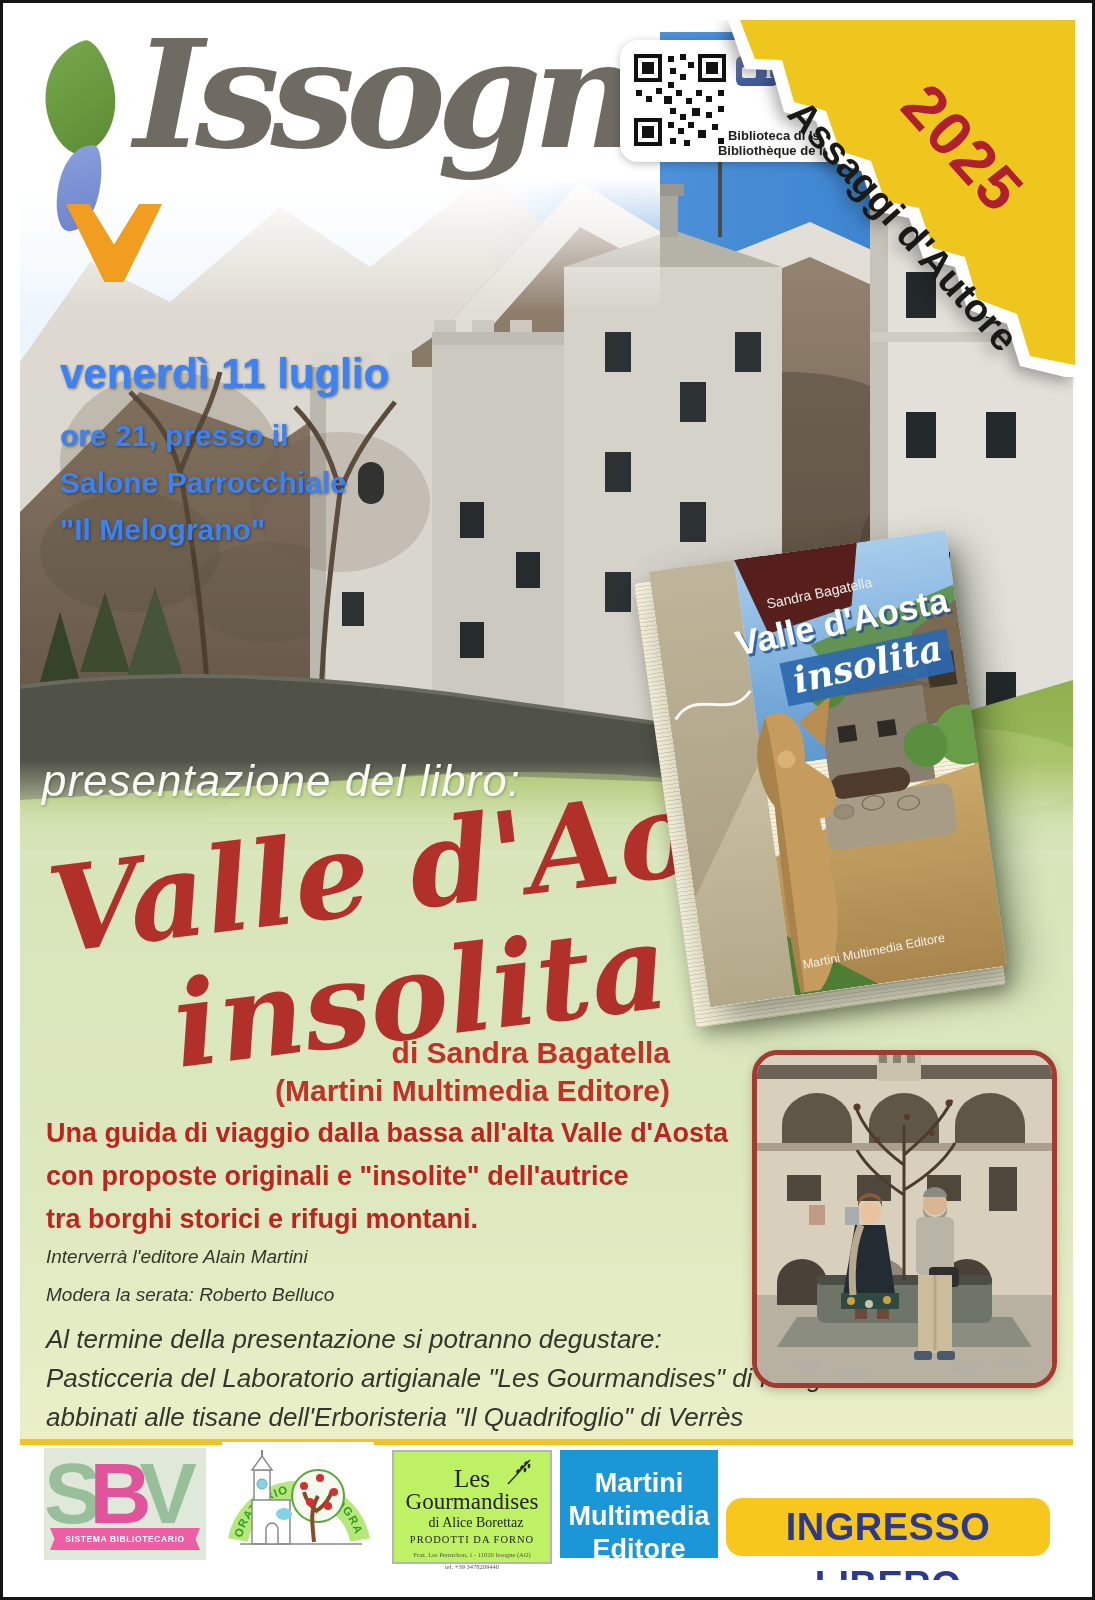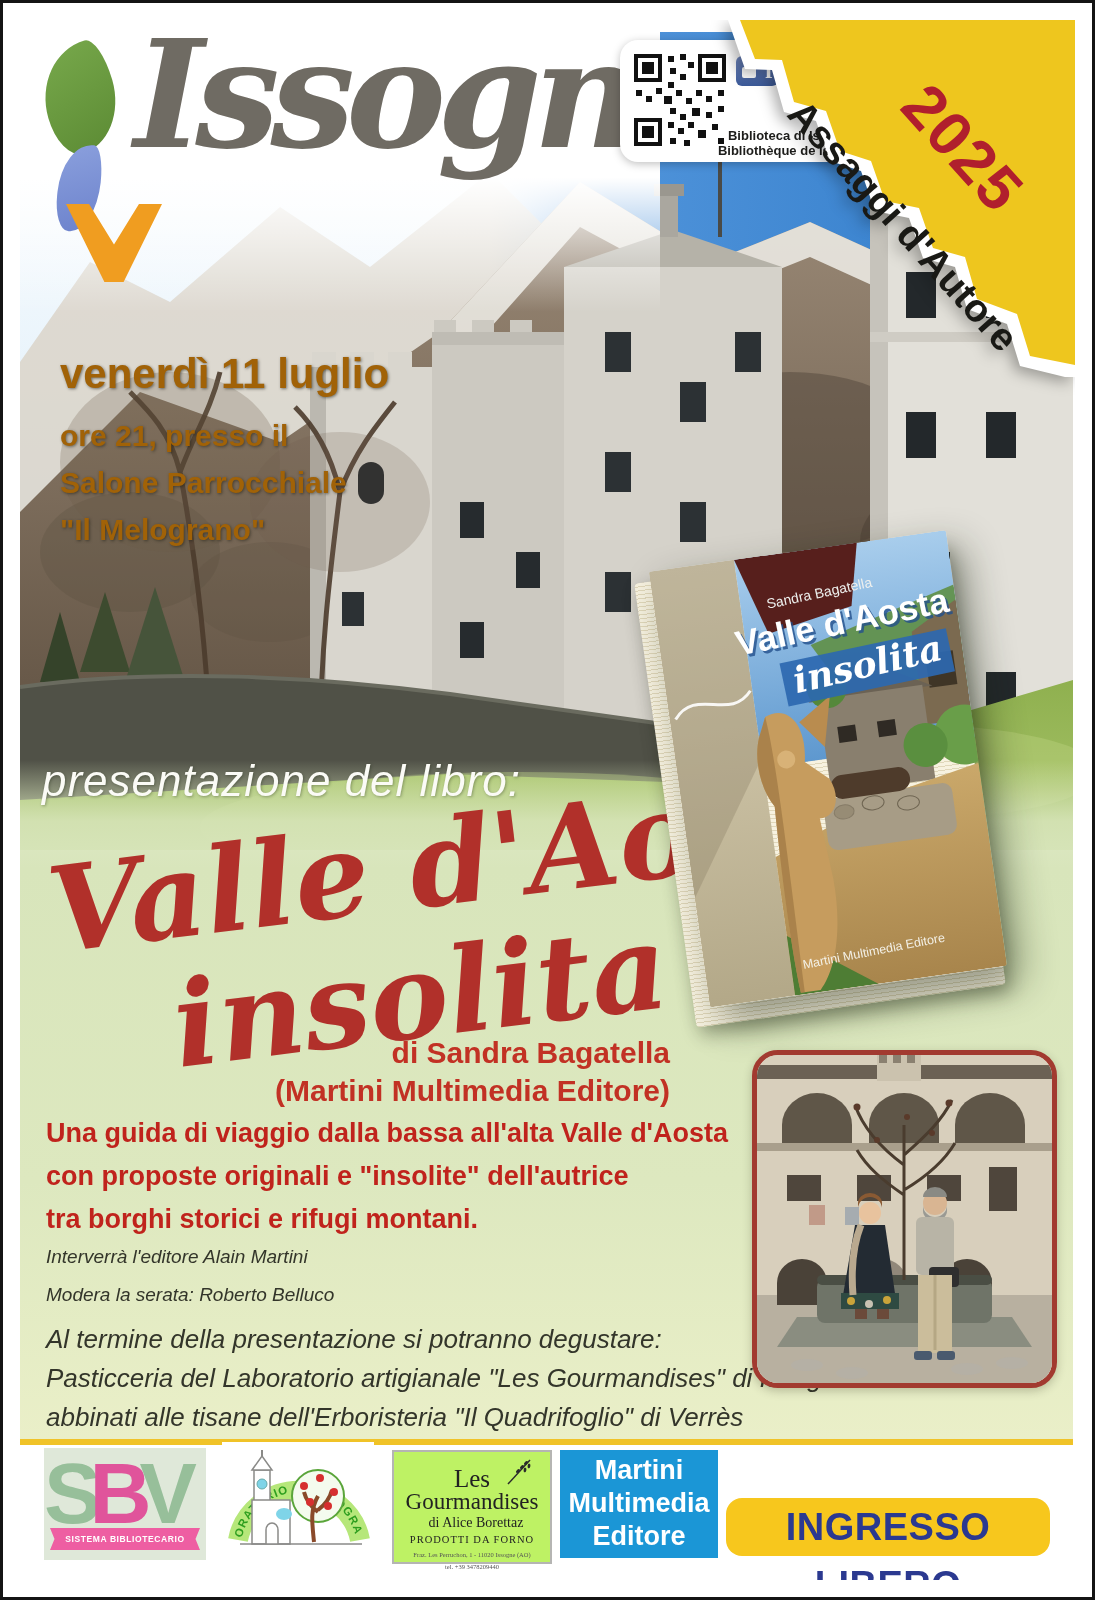--- a/index.html
+++ b/index.html
@@ -44,21 +44,21 @@
 
   
   .tear{position:absolute;right:0;top:0;width:430px;height:430px;z-index:6;filter:drop-shadow(-5px 5px 7px rgba(0,0,0,.30));}
   .tear svg{display:block;width:100%;height:100%;}
   .tear-year{position:absolute;left:318px;top:128px;transform:translate(-50%,-50%) rotate(48deg);
     font-size:62px;font-weight:bold;color:#b01f2d;letter-spacing:2px;white-space:nowrap;}
   .tear-title{position:absolute;left:258px;top:206px;transform:translate(-50%,-50%) rotate(48deg);
     font-size:39px;font-weight:bold;color:#191915;white-space:nowrap;}
 
   
-  .event{position:absolute;left:40px;top:330px;z-index:3;color:#a16207;
+  .event{position:absolute;left:40px;top:330px;z-index:3;color:#3b82f6;
     text-shadow:1px 1px 3px rgba(30,30,20,.55);}
   .event-date{font-size:42px;font-weight:bold;margin-bottom:14px;}
   .event-line{font-size:30px;font-weight:bold;line-height:47px;}
 
   
   .presenta{position:absolute;left:22px;top:736px;z-index:3;color:#fbfbf6;font-style:italic;
     font-size:44px;letter-spacing:1px;text-shadow:1px 1px 3px rgba(30,40,20,.35);text-align:right;}
   .big-title{position:absolute;z-index:3;color:#b1302a;font-family:"DejaVu Serif",serif;
     font-style:italic;font-weight:bold;white-space:nowrap;}
   .big-title-1{left:26px;top:770px;font-size:118px;transform:rotate(-7deg);}
@@ -109,21 +109,21 @@
   .oratorio{left:202px;top:1422px;width:152px;height:122px;background:#fff;}
   .gourmand{left:372px;top:1430px;width:156px;height:110px;background:#bef264;border:2px solid #b5b5b3;
     text-align:center;font-family:"Liberation Serif",serif;color:#222;}
   .g-les{font-size:25px;margin-top:16px;line-height:22px;}
   .g-name{font-size:23px;line-height:24px;}
   .g-alice{font-size:14px;line-height:18px;margin-left:8px;}
   .g-forno{font-size:10.5px;letter-spacing:1px;line-height:15px;}
   .g-small{font-size:6.5px;color:#555;line-height:9px;margin-top:3px;}
   .g-wheat{position:absolute;right:14px;top:4px;}
   .martini{left:540px;top:1430px;width:158px;height:108px;background:#1b96d6;color:#fff;text-align:center;
-    font-weight:bold;font-size:27px;line-height:33px;padding-top:4px;box-sizing:border-box;}
+    font-weight:bold;font-size:27px;line-height:33px;padding-top:17px;box-sizing:border-box;}
   .ingresso{left:706px;top:1478px;width:324px;height:58px;background:#f7c71d;border-radius:16px;
     color:#2b3990;font-weight:bold;font-size:38px;text-align:center;line-height:58px;letter-spacing:.5px;}
 </style>
 </head>
 <body>
 
 <div class="poster">
   <div class="content">
 
     <div class="photo">

